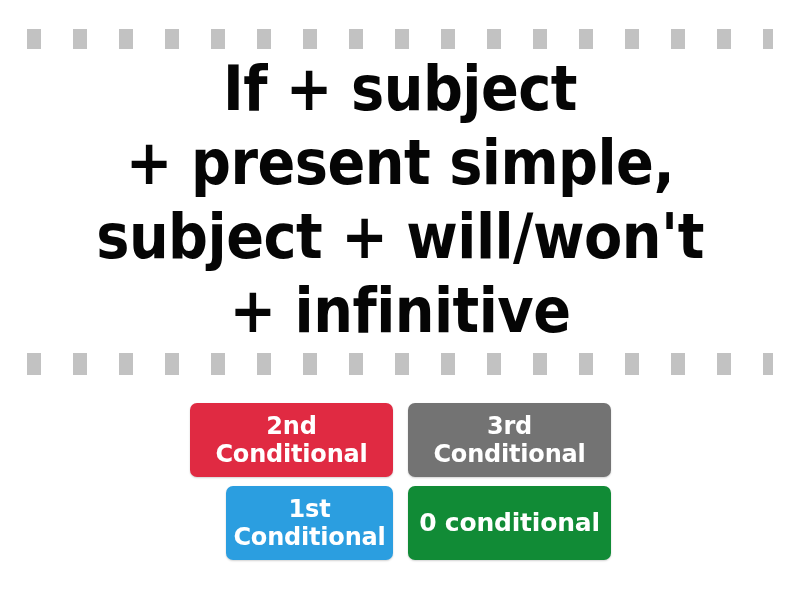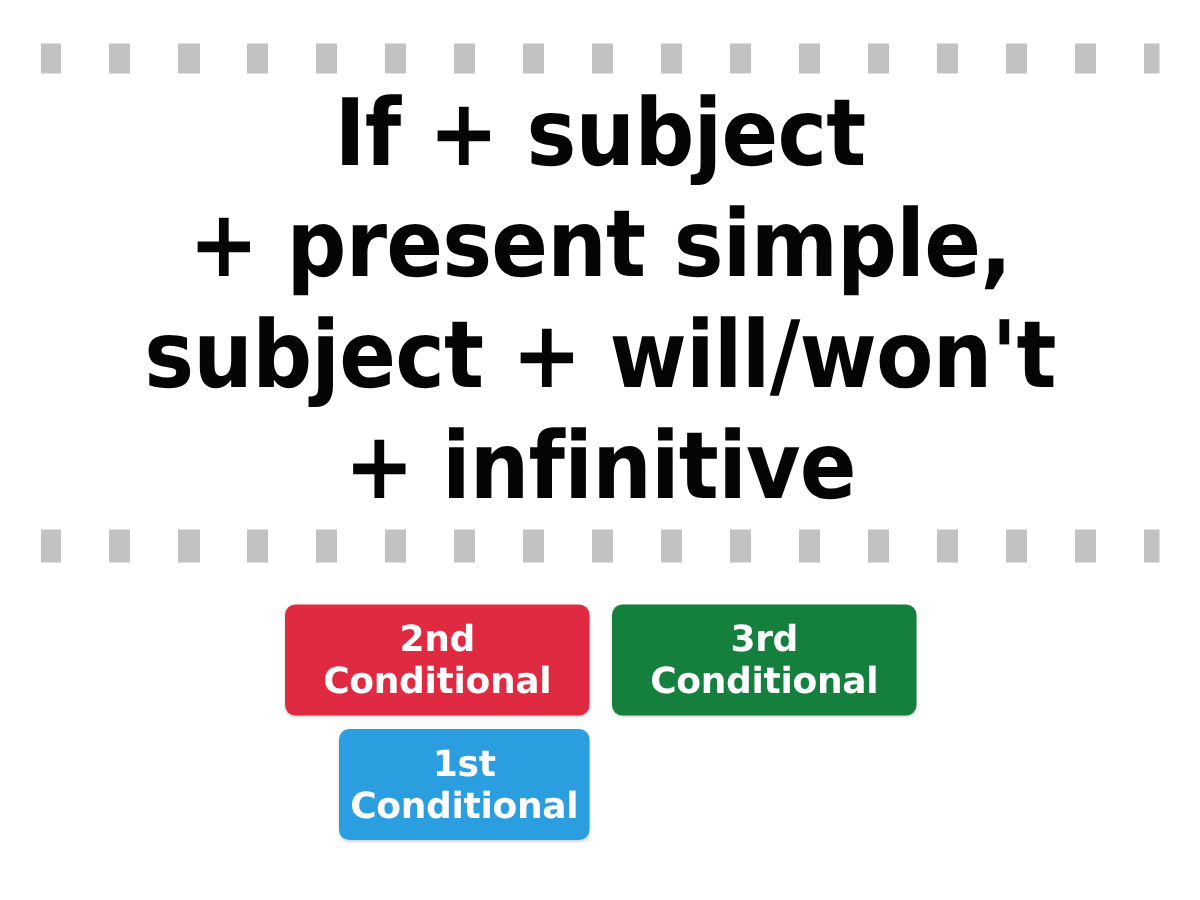--- a/index.html
+++ b/index.html
@@ -138,19 +138,20 @@
 + infinitive</div>
   </div>
 
   <div class="perf-rule" id="perf-rule-bottom">
     <div class="perf-inner" style="background-image: repeating-linear-gradient(to right, rgb(194, 194, 194) 0px, rgb(194, 194, 194) 14px, rgba(255, 255, 255, 0) 14px, rgba(255, 255, 255, 0) 46px);"></div>
   </div>
 
   <div id="answers-grid">
     <div class="answer-option" id="opt-0" style="background-color: rgb(224, 42, 66);">2nd
 Conditional</div>
-    <div class="answer-option" id="opt-1" style="background-color: #15803d;">3rd
+    <div class="answer-option" id="opt-1" style="background-color: #737373;">3rd
 Conditional</div>
     <div class="answer-option" id="opt-2" style="background-color: rgb(43, 158, 224); margin-left: 36px;">1st
 Conditional</div>
+    <div class="answer-option single-line" id="opt-3" style="background-color: rgb(17, 139, 54);">0 conditional</div>
   </div>
 
 </div>
 
 </body></html>

